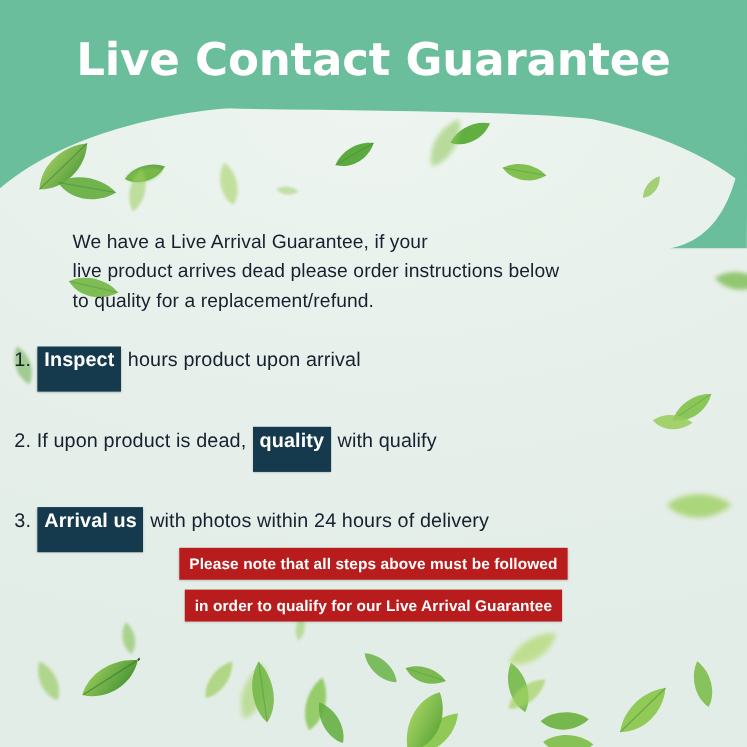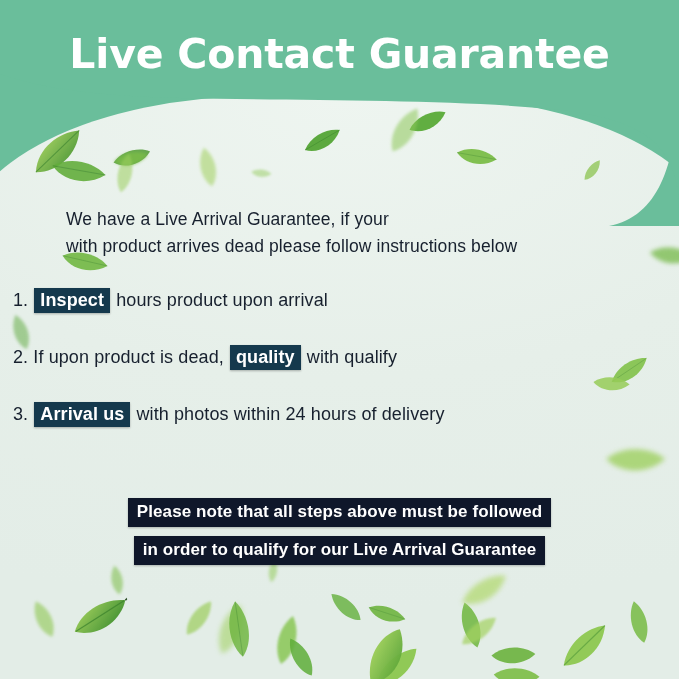--- a/index.html
+++ b/index.html
@@ -79,38 +79,38 @@
     color:#17202e;
     margin-bottom:32px;
     white-space:nowrap;
     letter-spacing:0.1px;
   }
   .step:last-child{margin-bottom:0;}
   .hl{
     background:#15394d;
     color:#ffffff;
     font-weight:700;
-    padding:2px 6px 3px 6px;
+    padding:2px 6px 19px 6px;
     display:inline-block;
     line-height:20px;
     box-shadow:0 1px 2px rgba(0,0,0,.28);
     margin:0 1px;
   }
   .notes{
     position:absolute;
     z-index:5;
     left:0;right:0;top:498px;
     text-align:center;
   }
   .note{
     display:inline-block;
-    background:#0f172a;
+    background:#b91c1c;
     color:#ffffff;
     font-weight:700;
-    font-size:17px;
+    font-size:14px;
     line-height:18px;
     padding:5px 9px 6px 9px;
     box-shadow:0 1px 2px rgba(0,0,0,.25);
     white-space:nowrap;
     letter-spacing:0.1px;
   }
   .note-row{margin-bottom:9px;}
   .note-row:last-child{margin-bottom:5px;}
 </style>
 </head>
@@ -274,21 +274,22 @@
       <path d="M17,2 C30,18 30,44 17,58 C4,44 4,18 17,2 Z" fill="#8cc850"></path>
     </svg>
     <svg class="leaf" style="left:250px;top:168px;width:22px;height:12px;transform:rotate(18deg);filter:blur(1px);opacity:.45" viewBox="0 0 60 34">
       <path d="M2,20 C16,3 42,0 58,8 C44,27 18,31 2,20 Z" fill="#8dc851"></path>
     </svg>
   </div>
 
   <div class="content">
     <p class="intro">
       <span>We have a Live Arrival Guarantee, if your</span><br>
-      <span>with product arrives dead please follow instructions below</span><br>
+      <span>live product arrives dead please order instructions below</span><br>
+      <span>to quality for a replacement/refund.</span>
     </p>
 
     <div class="steps">
       <div class="step">
         <span>1.</span>
         <span class="hl">Inspect</span>
         <span>hours product upon arrival</span>
       </div>
       <div class="step">
         <span>2.</span>

